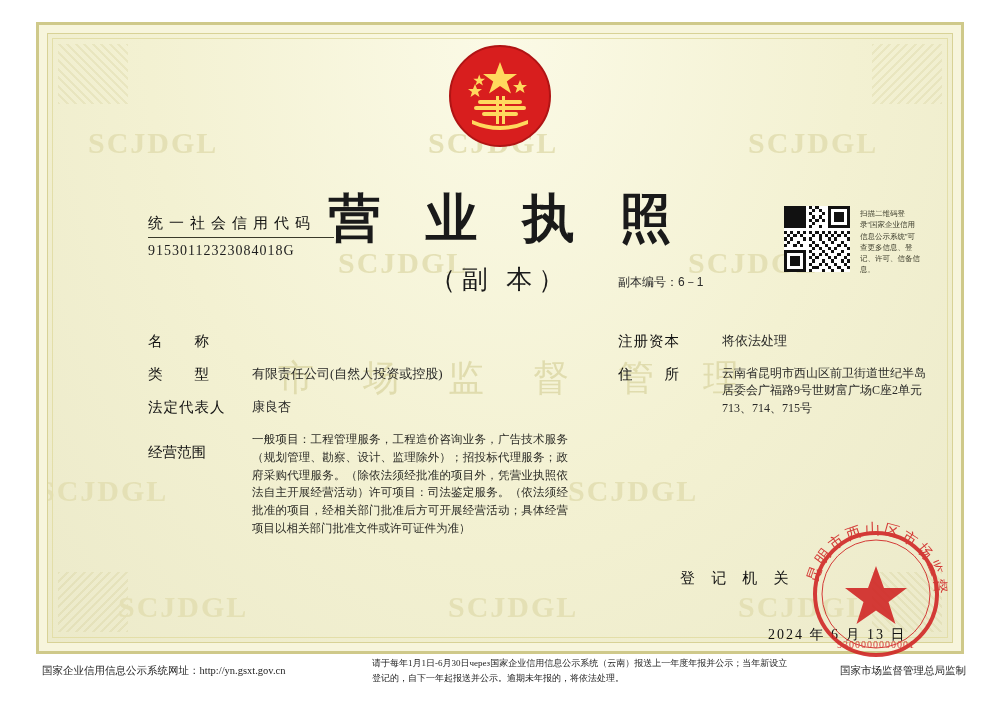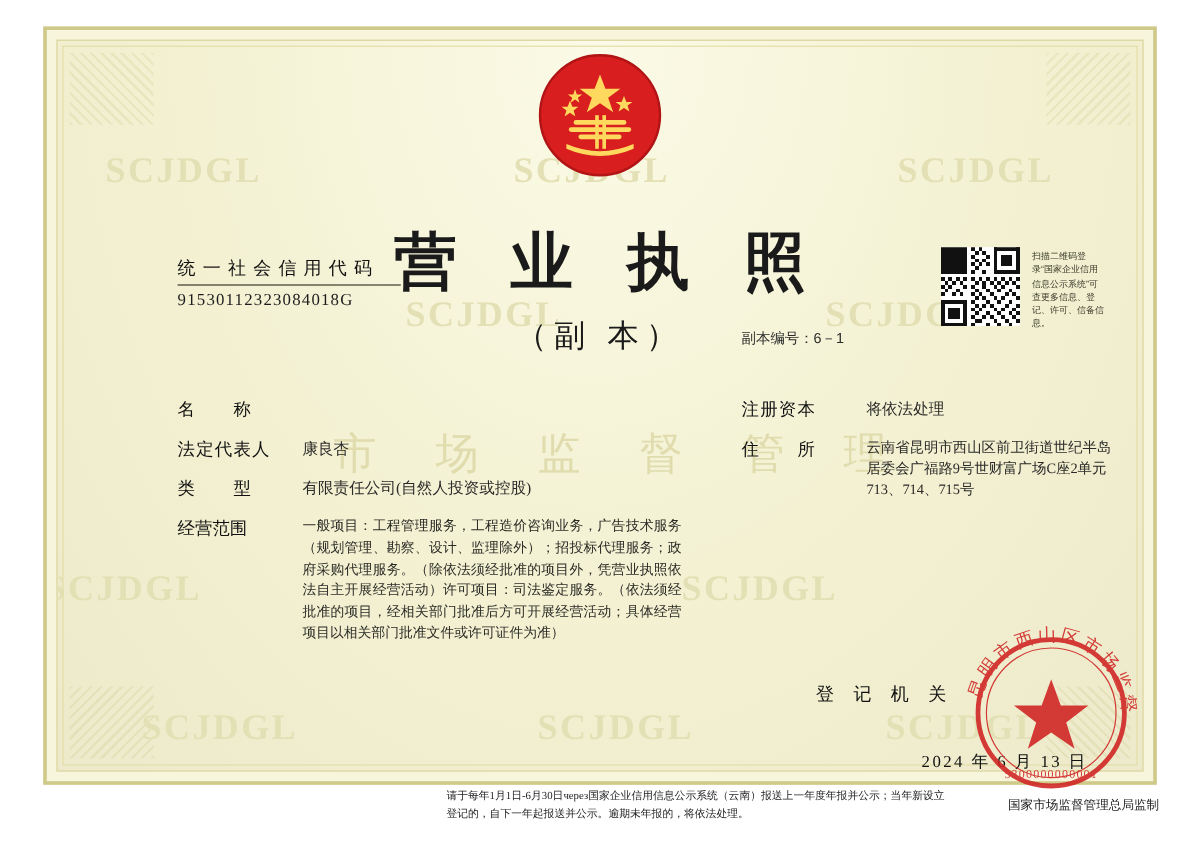--- a/index.html
+++ b/index.html
@@ -179,21 +179,21 @@
     margin-bottom: 14px;
   }
   .lab {
     flex: 0 0 104px;
     font-size: 14.5px;
     color: #111;
     font-family: "Liberation Serif", serif;
     letter-spacing: 1px;
     white-space: nowrap;
   }
-  .lab.spread5 { letter-spacing: 0px; }
+  .lab.spread5 { letter-spacing: 0px; margin-top: 12px; }
   .val {
     flex: 1 1 auto;
     font-size: 13px;
     color: #2a2a28;
     font-family: "Liberation Serif", serif;
     line-height: 1.45;
   }
   .val.small { font-size: 12px; }
   .scope-val {
     font-size: 11.5px;
@@ -437,26 +437,26 @@
           </g>
         </svg>
       </div>
       <div class="qr-note">扫描二维码登录“国家企业信用信息公示系统”可查更多信息、登记、许可、信备信息。</div>
 
       <div class="fields-left">
         <div class="row">
           <div class="lab">名　　称</div>
         </div>
         <div class="row">
+          <div class="lab">类　　型</div>
+          <div class="val">有限责任公司(自然人投资或控股)</div>
+        </div>
+        <div class="row">
           <div class="lab">法定代表人</div>
           <div class="val">康良杏</div>
-        </div>
-        <div class="row">
-          <div class="lab">类　　型</div>
-          <div class="val">有限责任公司(自然人投资或控股)</div>
         </div>
         <div class="row" style="margin-top:14px;">
           <div class="lab spread5">经营范围</div>
           <div class="scope-val">一般项目：工程管理服务，工程造价咨询业务，广告技术服务（规划管理、勘察、设计、监理除外）；招投标代理服务；政府采购代理服务。（除依法须经批准的项目外，凭营业执照依法自主开展经营活动）许可项目：司法鉴定服务。（依法须经批准的项目，经相关部门批准后方可开展经营活动；具体经营项目以相关部门批准文件或许可证件为准）</div>
         </div>
       </div>
 
       <div class="fields-right">
         <div class="row">
           <div class="lab">注册资本</div>
@@ -486,17 +486,18 @@
             <textPath href="#sealArcTxt" startOffset="6%">昆明市西山区市场监督管理局</textPath>
           </text>
           <text x="82" y="136" text-anchor="middle" font-family="'Liberation Serif', serif" font-size="10" fill="#d02222" letter-spacing="1">5300000000001</text>
         </svg>
       </div>
 
     </div>
   </div>
 
   <div class="footer">
+    <div class="f-left">国家企业信用信息公示系统网址：http://yn.gsxt.gov.cn</div>
     <div class="f-mid">请于每年1月1日-6月30日через国家企业信用信息公示系统（云南）报送上一年度年报并公示；当年新设立登记的，自下一年起报送并公示。逾期未年报的，将依法处理。</div>
     <div class="f-right">国家市场监督管理总局监制</div>
   </div>
 
 </div>
 
 </body></html>

